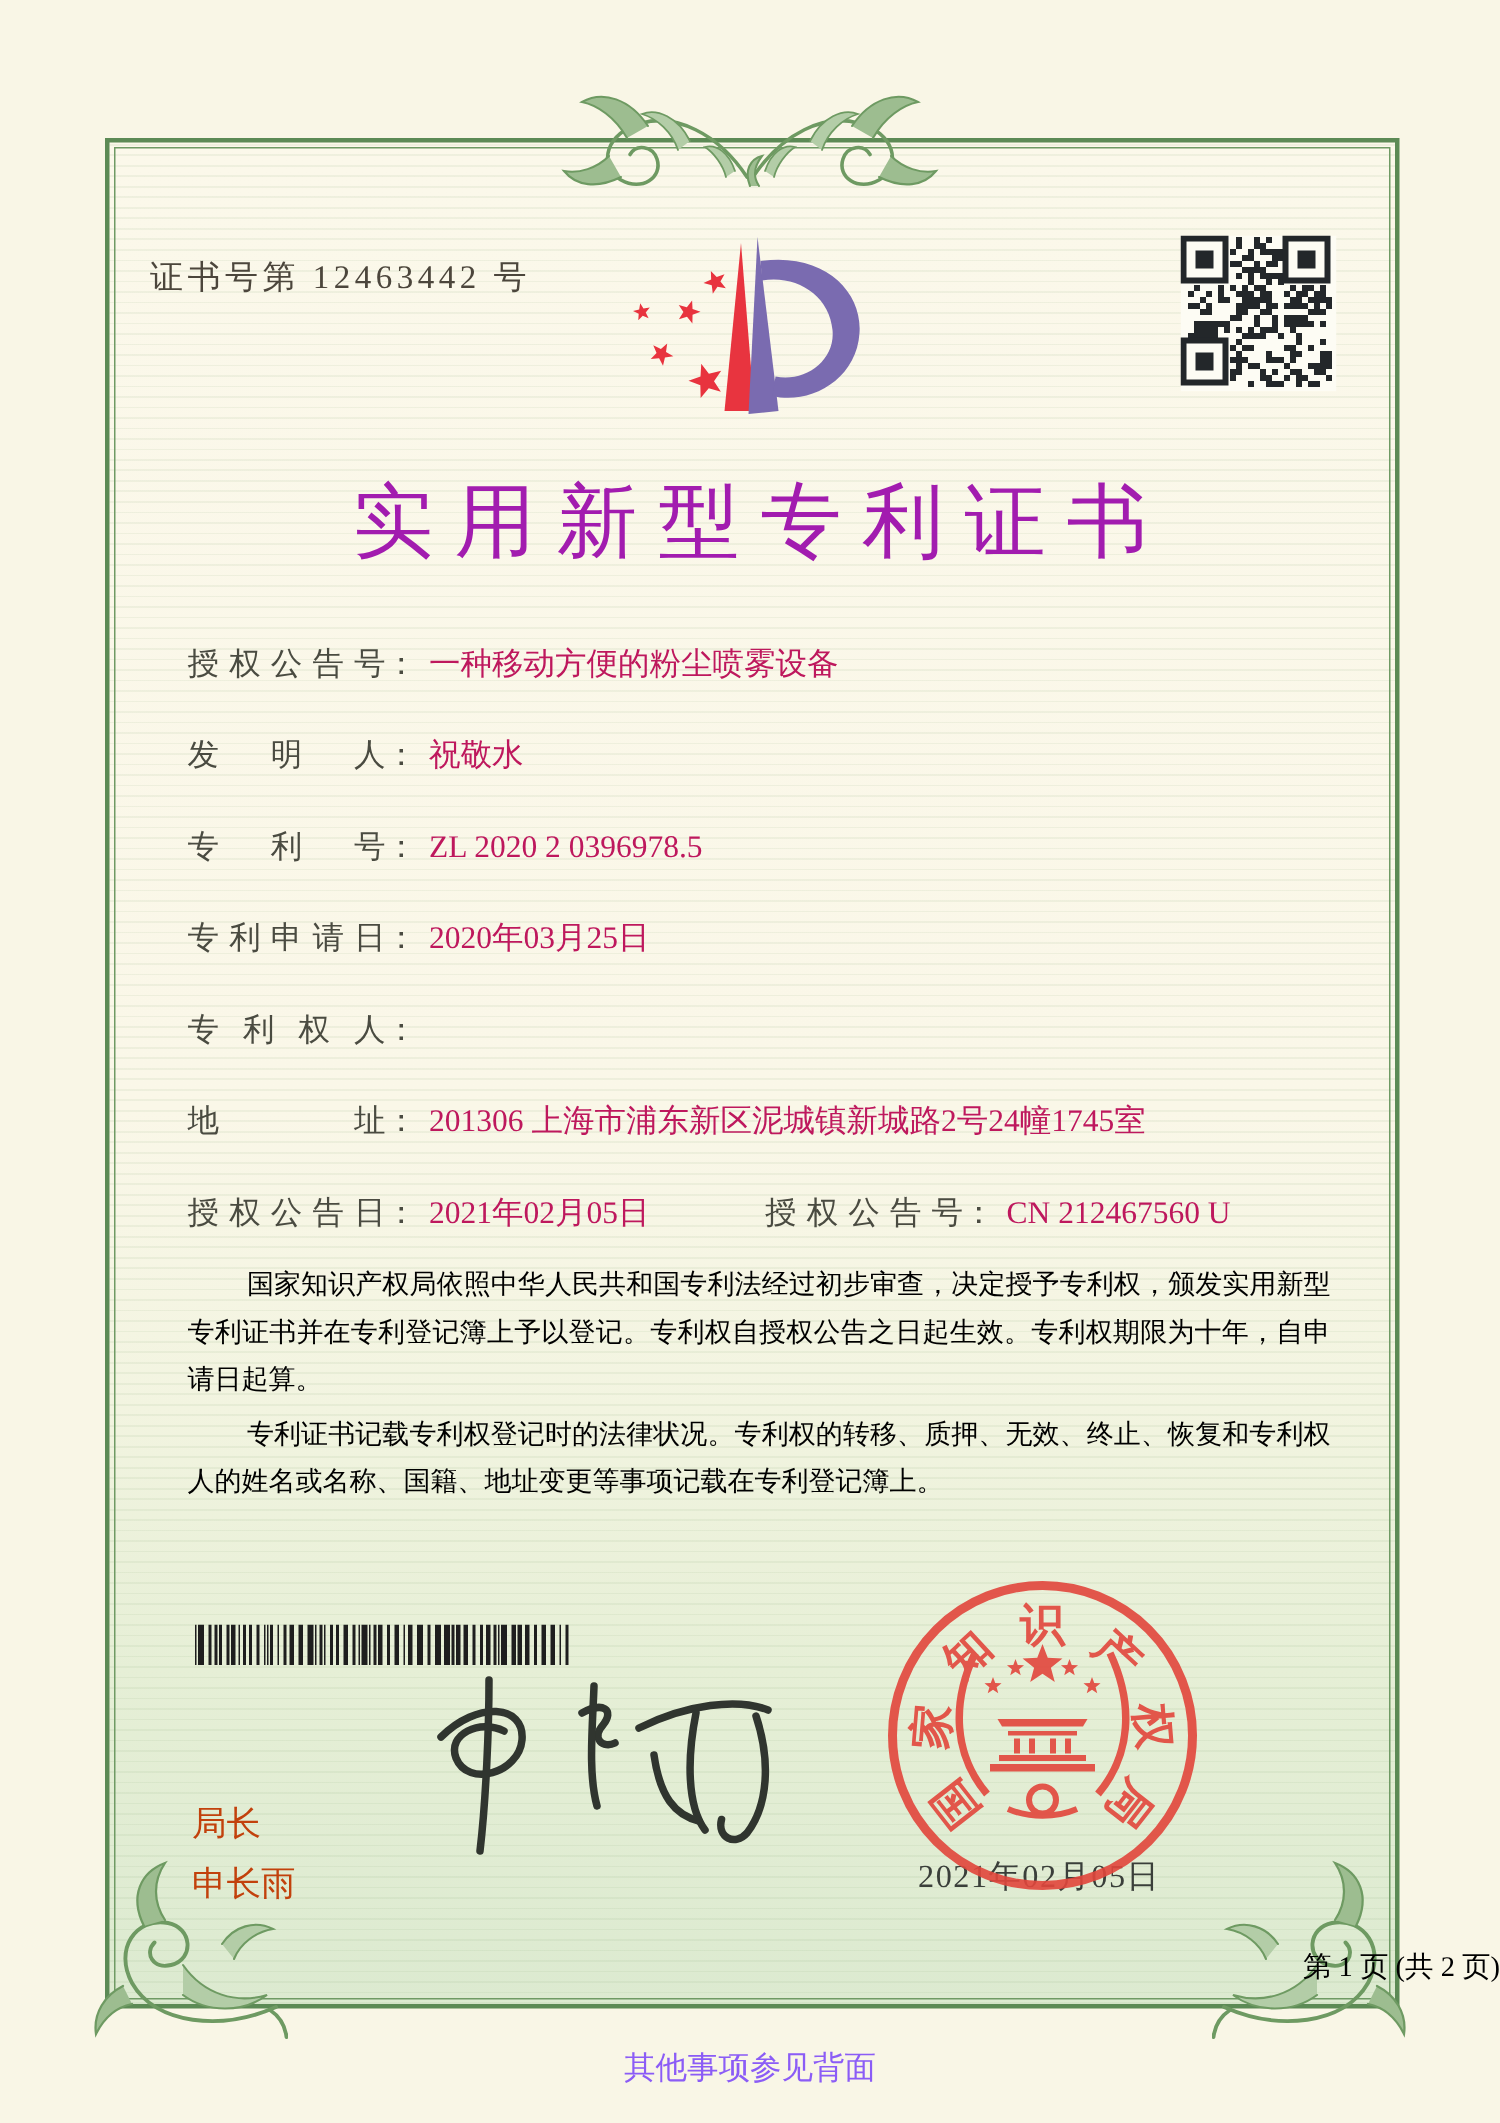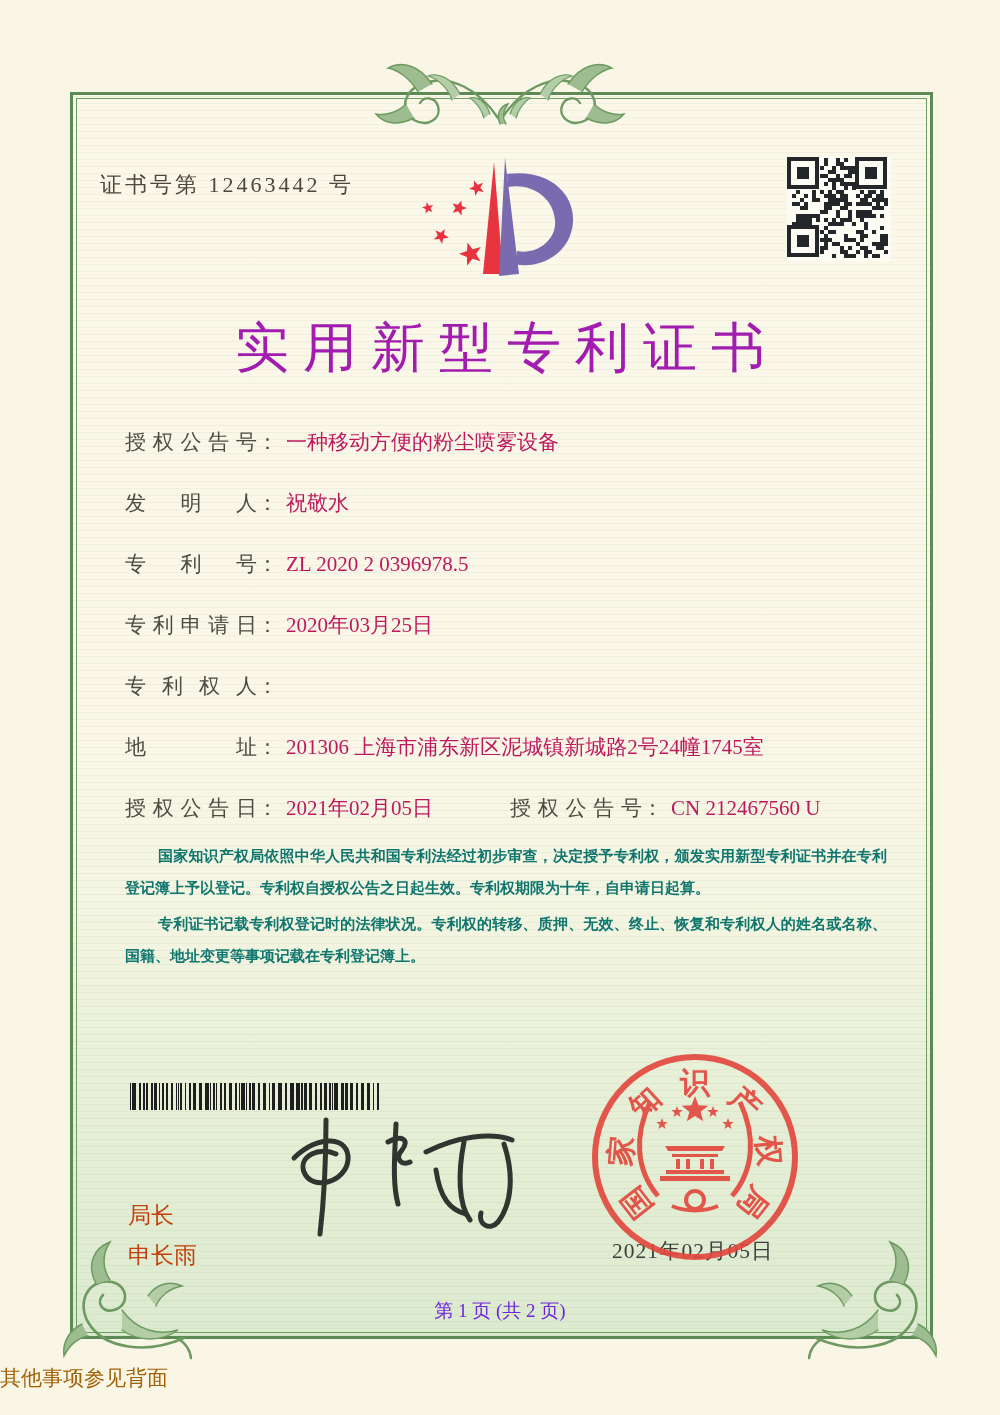--- a/index.html
+++ b/index.html
@@ -31,32 +31,32 @@
   }
   .fields{position:absolute;left:125px;top:428px;width:770px;z-index:4;font-size:21px;}
   .field{display:flex;align-items:baseline;height:26px;margin-bottom:35px;white-space:nowrap;}
   .f-label{display:inline-block;width:132px;text-align:justify;text-align-last:justify;color:#4a4b41;}
   .f-colon{display:inline-block;color:#4a4b41;}
   .f-value{display:inline-block;margin-left:8px;color:#be185d;}
   .grant{display:flex;}
   .g-left{display:flex;width:385px;align-items:baseline;}
   .g-right{display:flex;align-items:baseline;}
   .paras{position:absolute;left:125px;top:841px;width:762px;z-index:4;
-    font-size:15px;line-height:31.5px;color:#0f766e;text-align:justify;font-weight:bold;}
+    font-size:18px;line-height:31.5px;color:#000000;text-align:justify;}
   .paras p{margin:0;text-indent:2.2em;}
   .paras p + p{margin-top:5px;}
   .barcode{position:absolute;left:130px;top:1083px;width:252px;height:27px;z-index:4;}
   .signer{position:absolute;left:128px;top:1200px;z-index:4;font-size:23px;color:#c2410c;
     font-family:"Liberation Sans","DejaVu Sans",sans-serif;}
   .signer .name{margin-top:9px;}
   .signature{position:absolute;left:268px;top:1112px;width:260px;height:130px;z-index:4;}
   .seal{position:absolute;left:588px;top:1050px;width:214px;height:214px;z-index:6;opacity:.9;}
   .seal-date{position:absolute;left:612px;top:1236px;font-size:21.5px;letter-spacing:1px;color:#3a3f3a;z-index:5;}
-  .page-num{position:absolute;left:0;right:0;top:1298px;text-align:center;font-size:19px;color:#6d28d9;z-index:4;}
-  .back-note{position:absolute;left:0;right:0;top:1364px;font-size:21px;color:#a16207;z-index:4;}
+  .page-num{position:absolute;left:0;right:0;top:1298px;text-align:right;font-size:19px;color:#000000;z-index:4;}
+  .back-note{position:absolute;left:0;right:0;top:1364px;text-align:center;font-size:21px;color:#8b5cf6;z-index:4;}
   .orn-top{position:absolute;left:340px;top:48px;width:320px;height:90px;z-index:3;}
   .orn-bl{position:absolute;left:52px;top:1238px;width:140px;height:125px;z-index:3;}
   .orn-br{position:absolute;left:808px;top:1238px;width:140px;height:125px;z-index:3;transform:scaleX(-1);}
 </style>
 </head>
 <body>
 
 <div class="page">
 
   <svg class="orn-top" viewBox="0 0 320 90">

